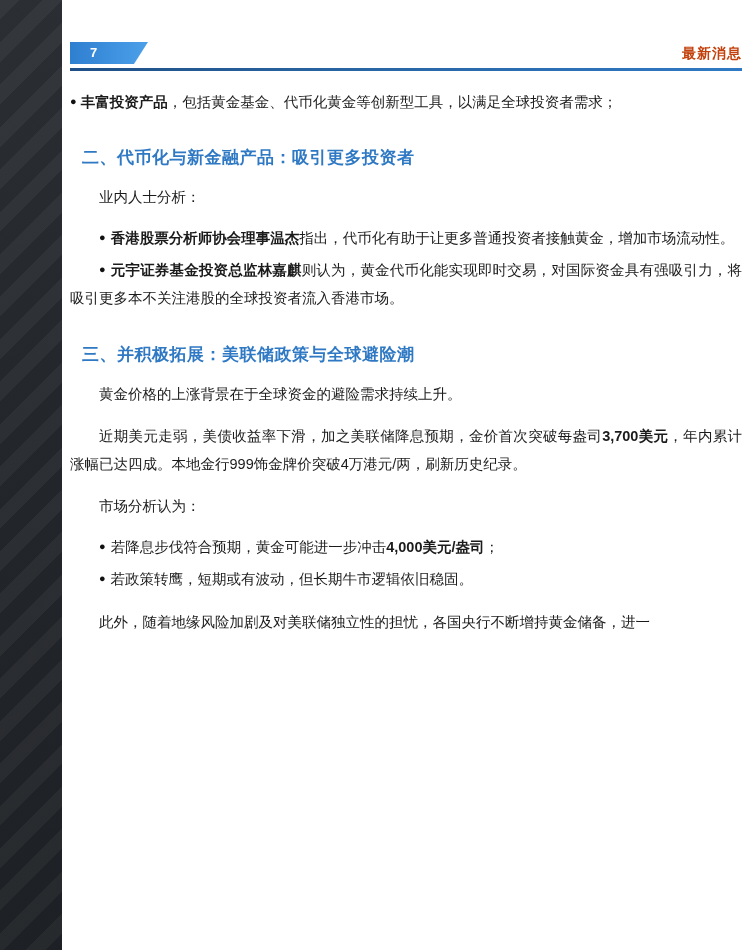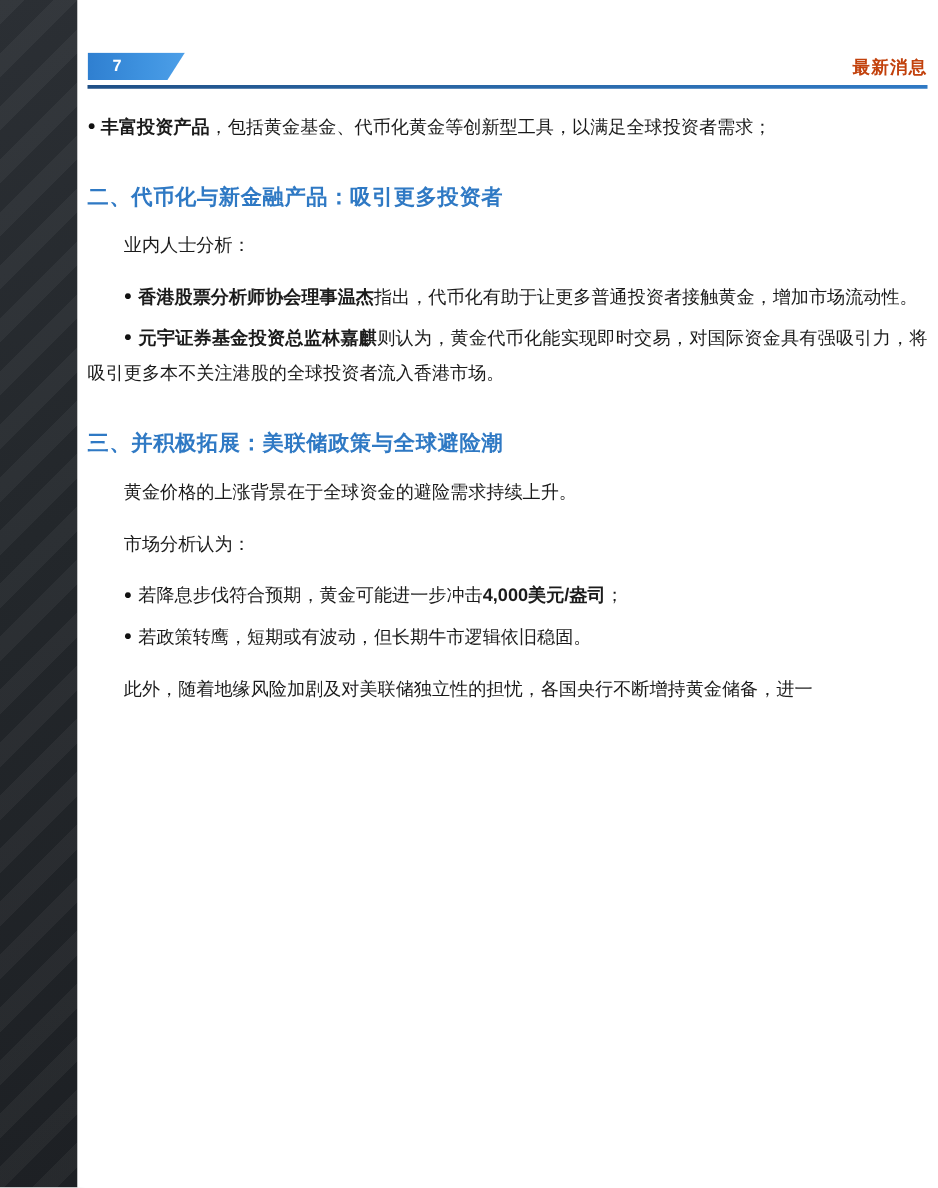--- a/index.html
+++ b/index.html
@@ -100,33 +100,33 @@
     line-height: 28px;
     color: #1b1b1b;
     margin: 14px 0 0 0;
     text-indent: 2em;
     text-align: justify;
   }
   .section-title {
     color: #2f79c4;
     font-size: 17px;
     font-weight: bold;
-    margin: 30px 0 10px 0;
+    margin: 30px 0 10px 12px;
     letter-spacing: .5px;
   }
   .sub-bullet {
     font-size: 14.5px;
     line-height: 28px;
     color: #1b1b1b;
     margin: 12px 0 0 0;
     text-indent: 2em;
     text-align: justify;
   }
   .sub-bullet .dot { margin-right: 5px; }
-  .tight { margin-top: 4px; }
+  .tight { margin-top: 4px; font-family: Liberation Mono, monospace; }
 </style>
 </head>
 <body>
 
 <div class="left-band"></div>
 <div class="left-band-edge"></div>
 
 <div class="page">
 
   <div class="header">
@@ -152,20 +152,23 @@
       <span class="dot">●</span><b>香港股票分析师协会理事温杰</b><span>指出，代币化有助于让更多普通投资者接触黄金，增加市场流动性。</span>
     </p>
     <p class="sub-bullet tight">
       <span class="dot">●</span><b>元宇证券基金投资总监林嘉麒</b><span>则认为，黄金代币化能实现即时交易，对国际资金具有强吸引力，将吸引更多本不关注港股的全球投资者流入香港市场。</span>
     </p>
 
     <h2 class="section-title">三、并积极拓展：美联储政策与全球避险潮</h2>
 
     <p class="para">黄金价格的上涨背景在于全球资金的避险需求持续上升。</p>
 
+    <p class="para">
+      <span>近期美元走弱，美债收益率下滑，加之美联储降息预期，金价首次突破每盎司</span><b>3,700美元</b><span>，年内累计涨幅已达四成。本地金行999饰金牌价突破4万港元/两，刷新历史纪录。</span>
+    </p>
 
     <p class="para">市场分析认为：</p>
 
     <p class="sub-bullet">
       <span class="dot">●</span><span>若降息步伐符合预期，黄金可能进一步冲击</span><b>4,000美元/盎司</b><span>；</span>
     </p>
     <p class="sub-bullet tight">
       <span class="dot">●</span><span>若政策转鹰，短期或有波动，但长期牛市逻辑依旧稳固。</span>
     </p>
 

